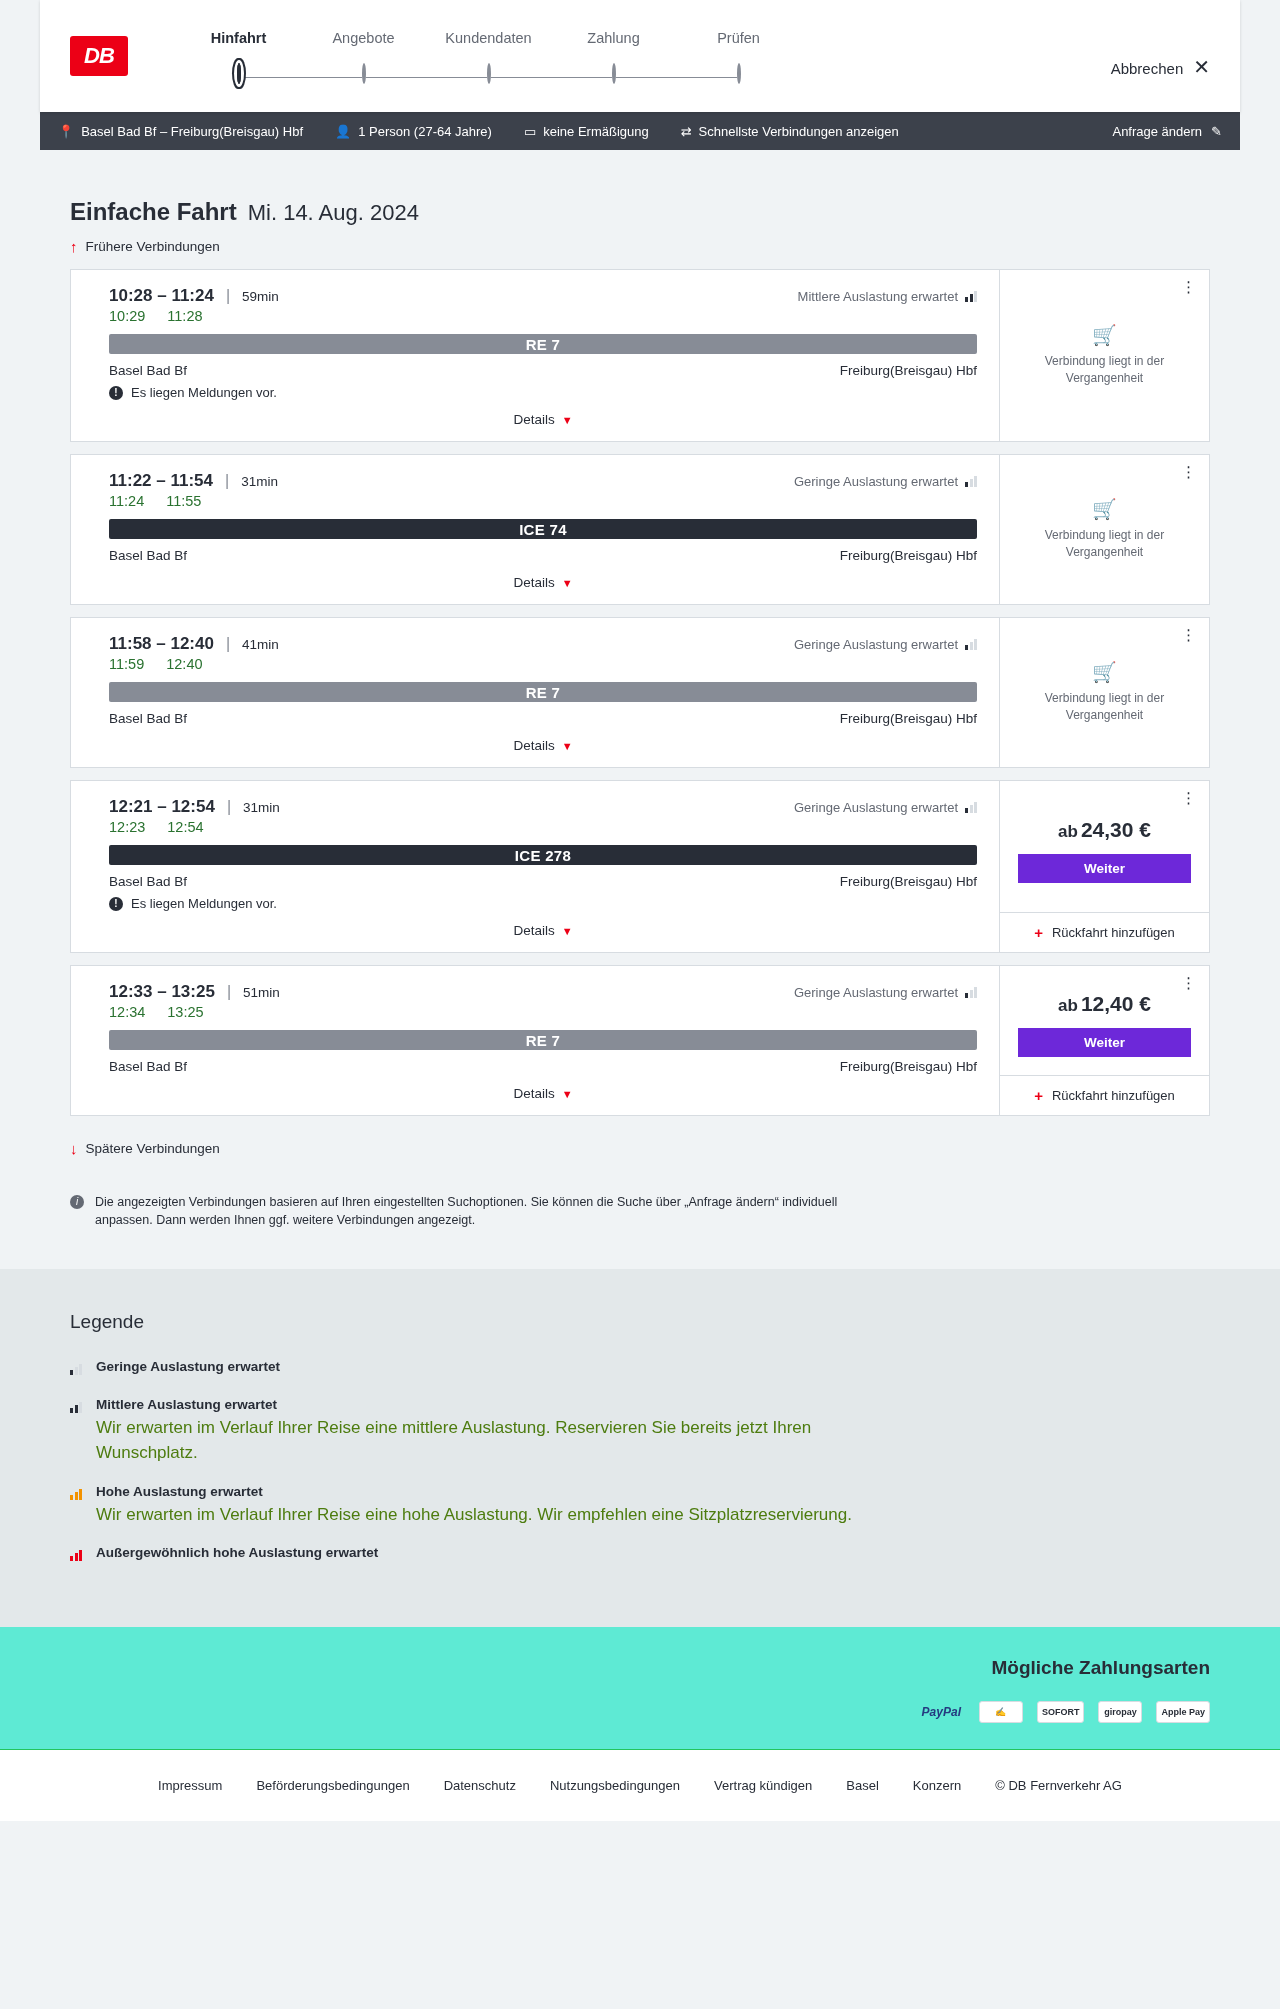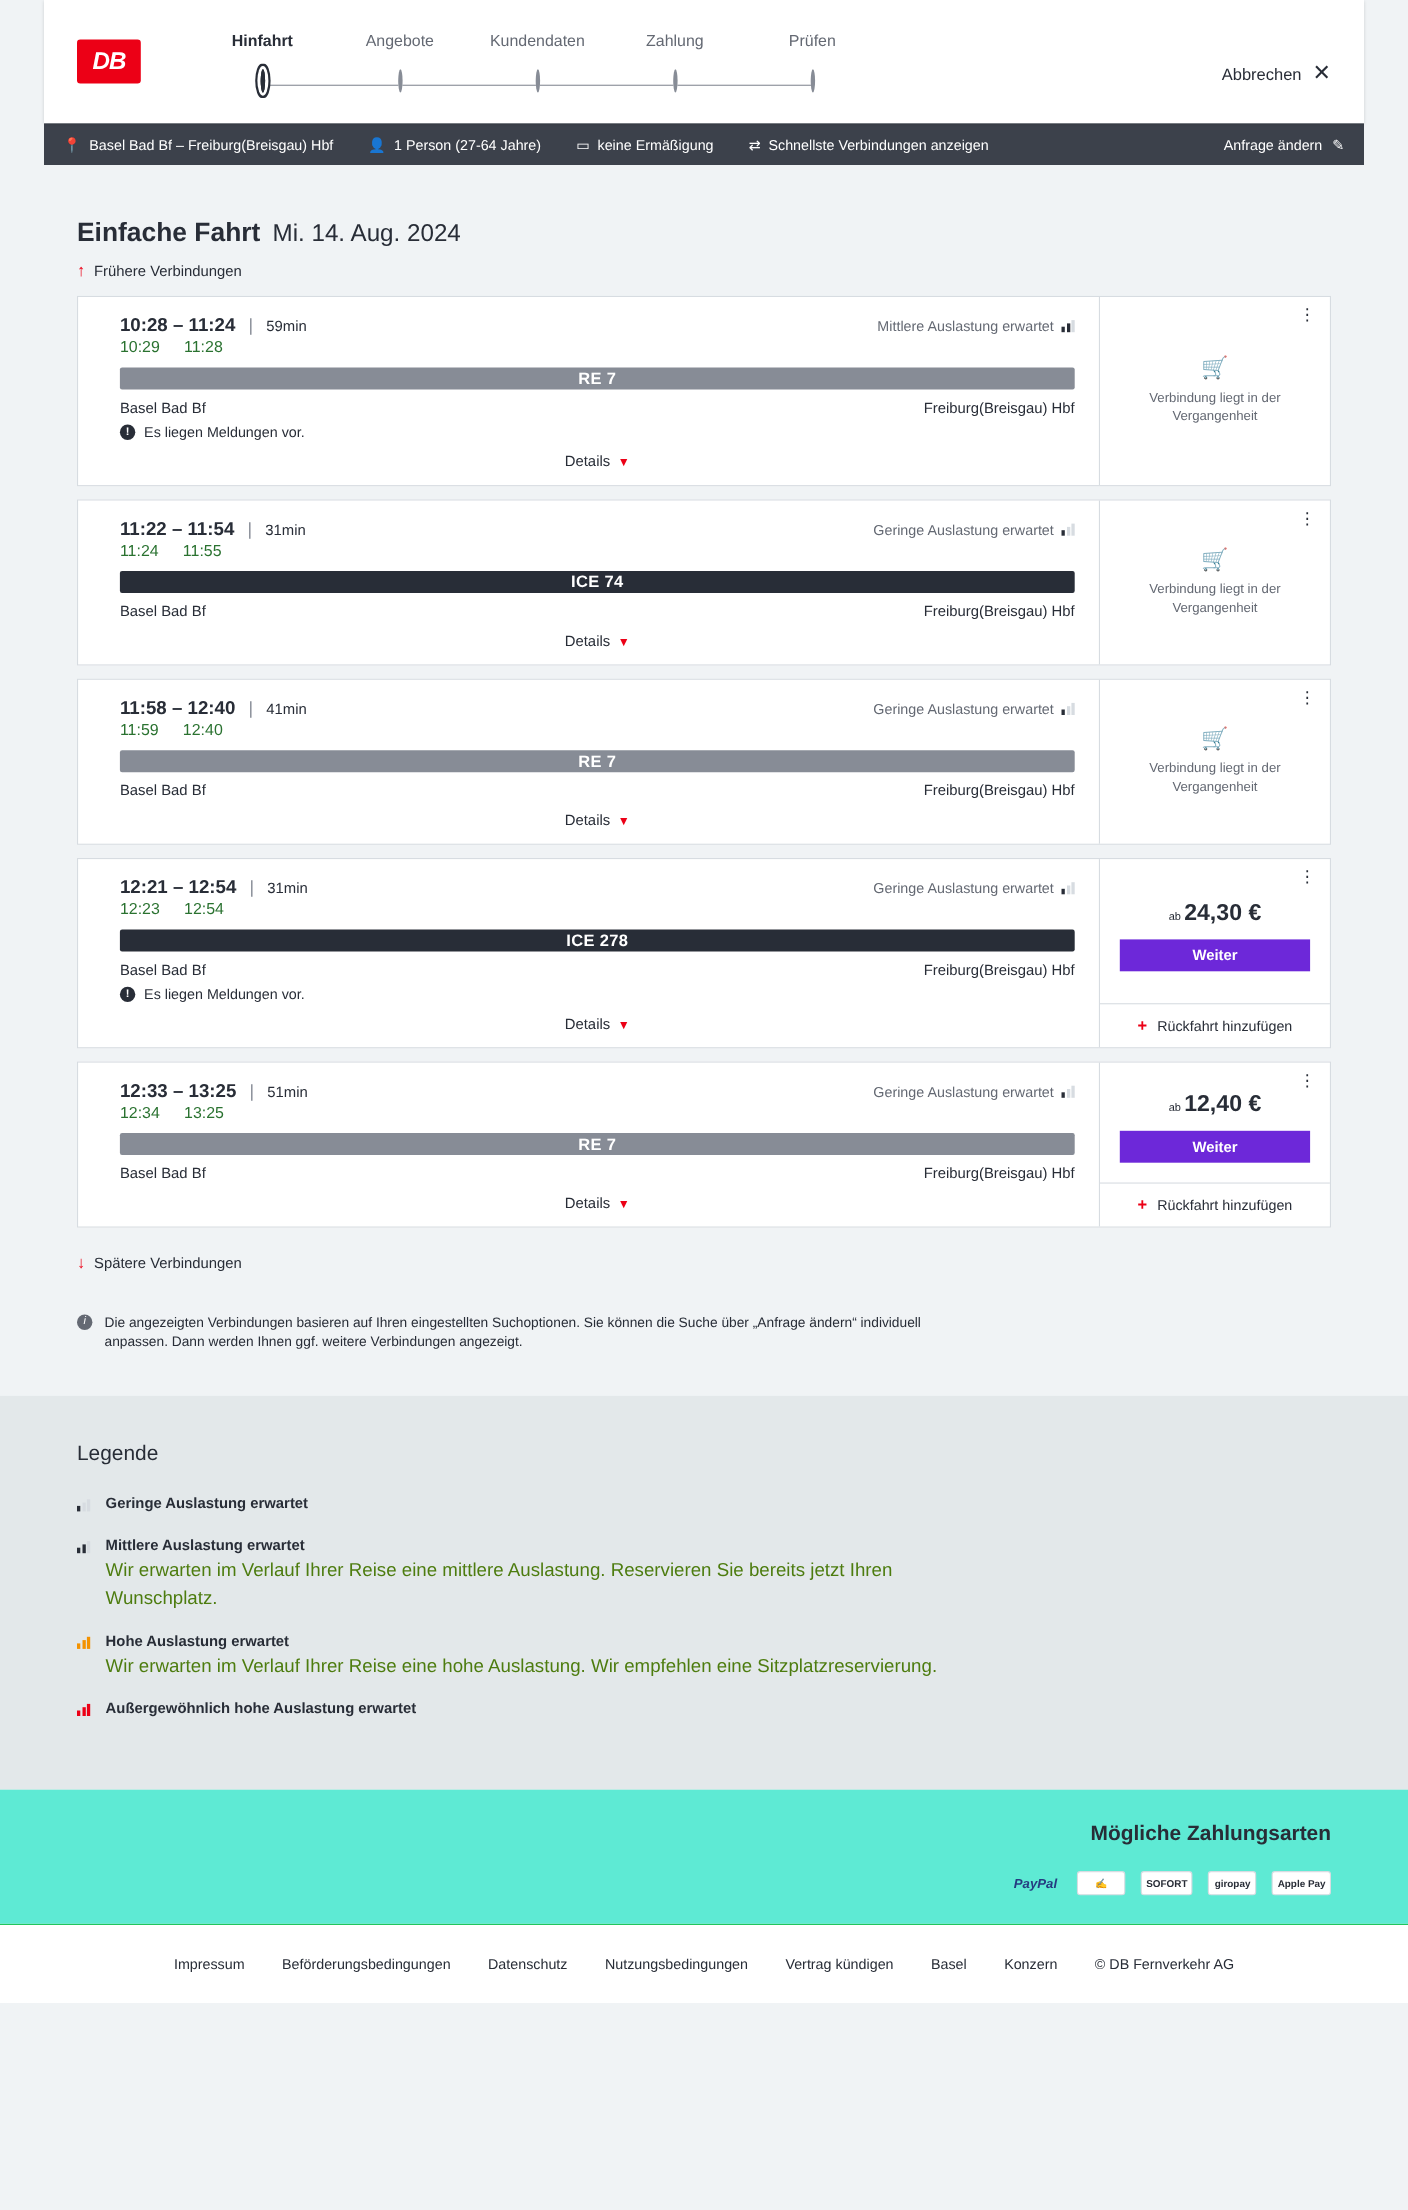--- a/index.html
+++ b/index.html
@@ -260,21 +260,21 @@
   .price-area {
     flex: 1;
     display: flex; flex-direction: column;
     align-items: center; justify-content: center;
     padding: 22px 18px 14px 18px;
   }
   .price {
     font-size: 21px; font-weight: bold;
     margin-bottom: 12px;
   }
-  .price .ab { font-size: 10px; font-weight: normal; margin-right: 3px; }
+  .price .ab { font-size: 17px; font-weight: bold; margin-right: 3px; }
   .weiter-btn {
     background: #6d28d9;
     color: #fff;
     border: none;
     width: 100%;
     height: 29px;
     font-size: 13.5px;
     font-weight: bold;
     cursor: pointer;
     font-family: "Liberation Sans", sans-serif;

